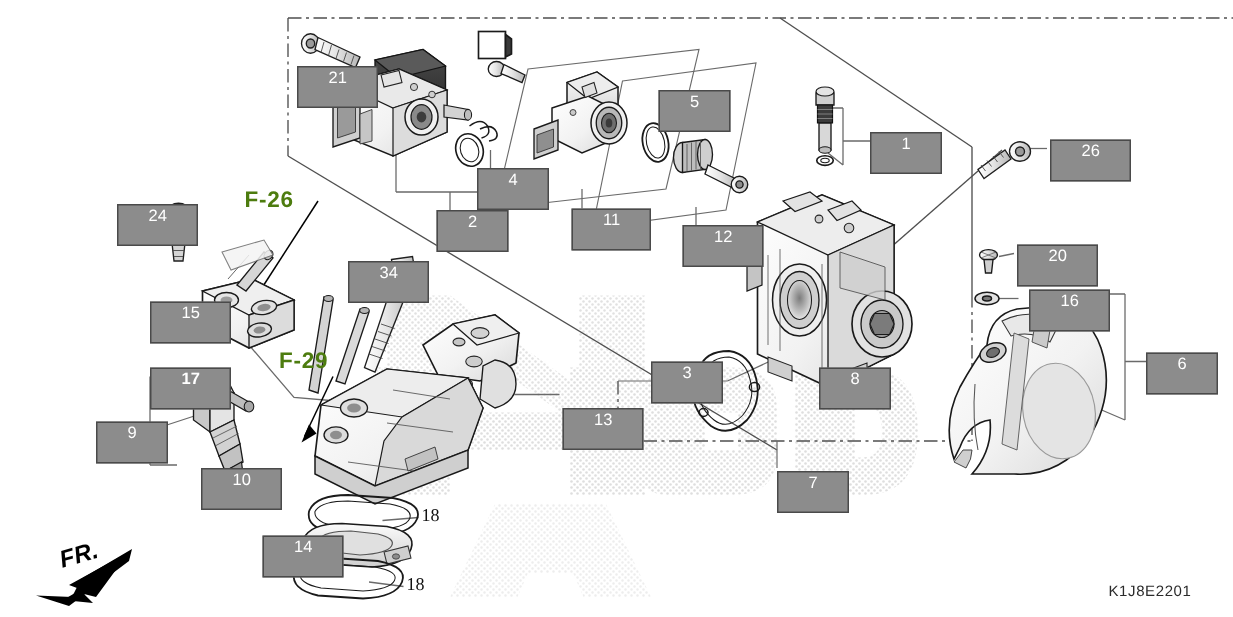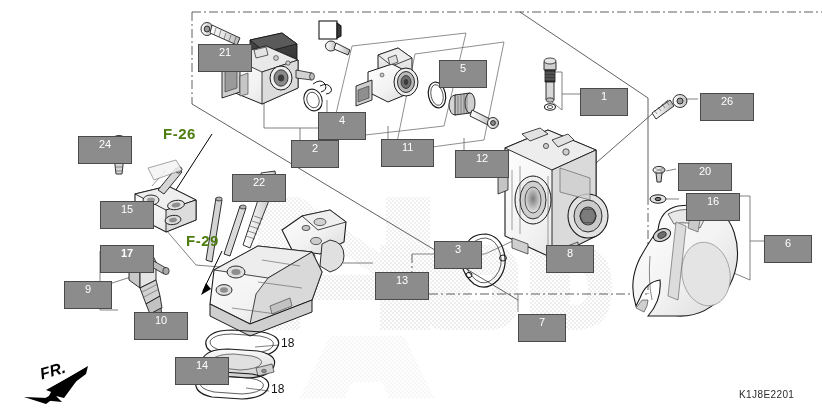--- a/index.html
+++ b/index.html
@@ -36,21 +36,21 @@
     min-width:17px;
     padding:0 20px;
     z-index:40;
     user-select:none;
   }
   .callout.wide{min-width:21px;}
   
   .plainnum{
     position:absolute;
     color:#111111;
-    font-family:Liberation Sans, sans-serif;
+    font-family:Liberation Serif, serif;
     font-size:12px;
     font-weight:400;
     z-index:40;
   }
   
   .refcode{
     position:absolute;
     color:#4d7c0f;
     font-family:"Liberation Sans", sans-serif;
     font-size:15px;
@@ -548,21 +548,21 @@
   <div class="callout" style="left:580px;top:88px;">1</div>
   <div class="callout wide" style="left:700px;top:93px;">26</div>
   <div class="callout wide" style="left:678px;top:163px;">20</div>
   <div class="callout wide" style="left:666px;top:193px;margin-left:20px;">16</div>
   <div class="callout" style="left:764px;top:235px;">6</div>
   <div class="callout wide" style="left:78px;top:136px;">24</div>
   <div class="callout wide" style="left:100px;top:201px;">15</div>
   <div class="callout wide" style="left:100px;top:245px;font-weight:bold;">17</div>
   <div class="callout" style="left:64px;top:281px;">9</div>
   <div class="callout wide" style="left:134px;top:312px;">10</div>
-  <div class="callout wide" style="left:232px;top:174px;">22</div>
+  <div class="callout wide" style="left:232px;top:174px;">34</div>
   <div class="callout wide" style="left:375px;top:272px;">13</div>
   <div class="callout wide" style="left:175px;top:357px;">14</div>
   <div class="callout" style="left:434px;top:241px;">3</div>
   <div class="callout" style="left:546px;top:245px;">8</div>
   <div class="callout" style="left:518px;top:314px;">7</div>
 
   <div class="plainnum" style="left:281px;top:336px;">18</div>
   <div class="plainnum" style="left:271px;top:382px;">18</div>
 
   <div class="frlabel" style="left:38px;top:366px;transform:rotate(-16deg);transform-origin:left top;">FR.</div>

